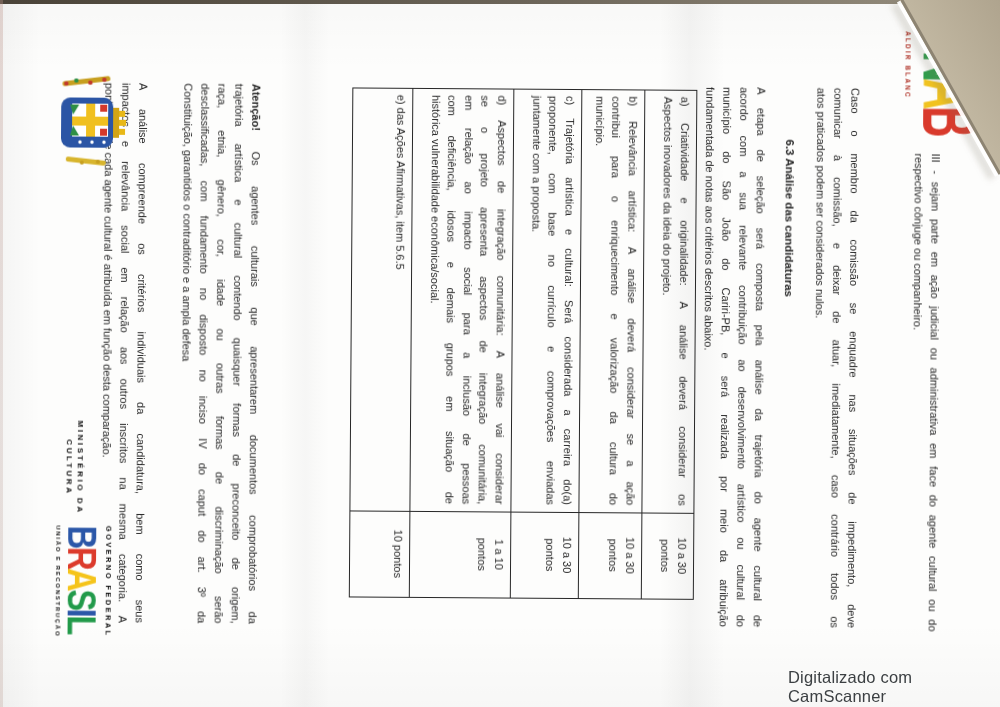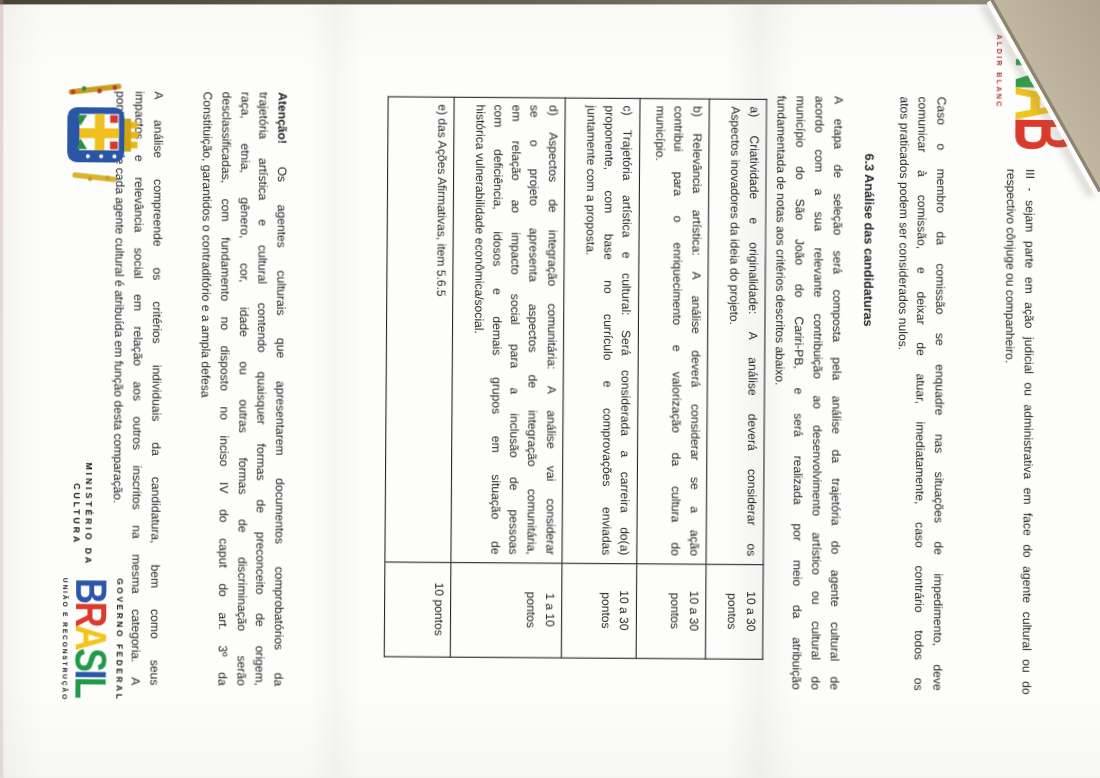--- a/index.html
+++ b/index.html
@@ -223,13 +223,14 @@
   </div>
 
   <div class="shading"></div>
   <div class="top-edge"></div>
   <div class="left-edge"></div>
   <div class="fold-shadow"></div>
   <div class="fold-hilite"></div>
   <div class="fold-corner"></div>
   <div class="fold-line"></div>
 
+  <div class="camscanner">Digitalizado com CamScanner</div>
 </div>
 
 </body></html>

